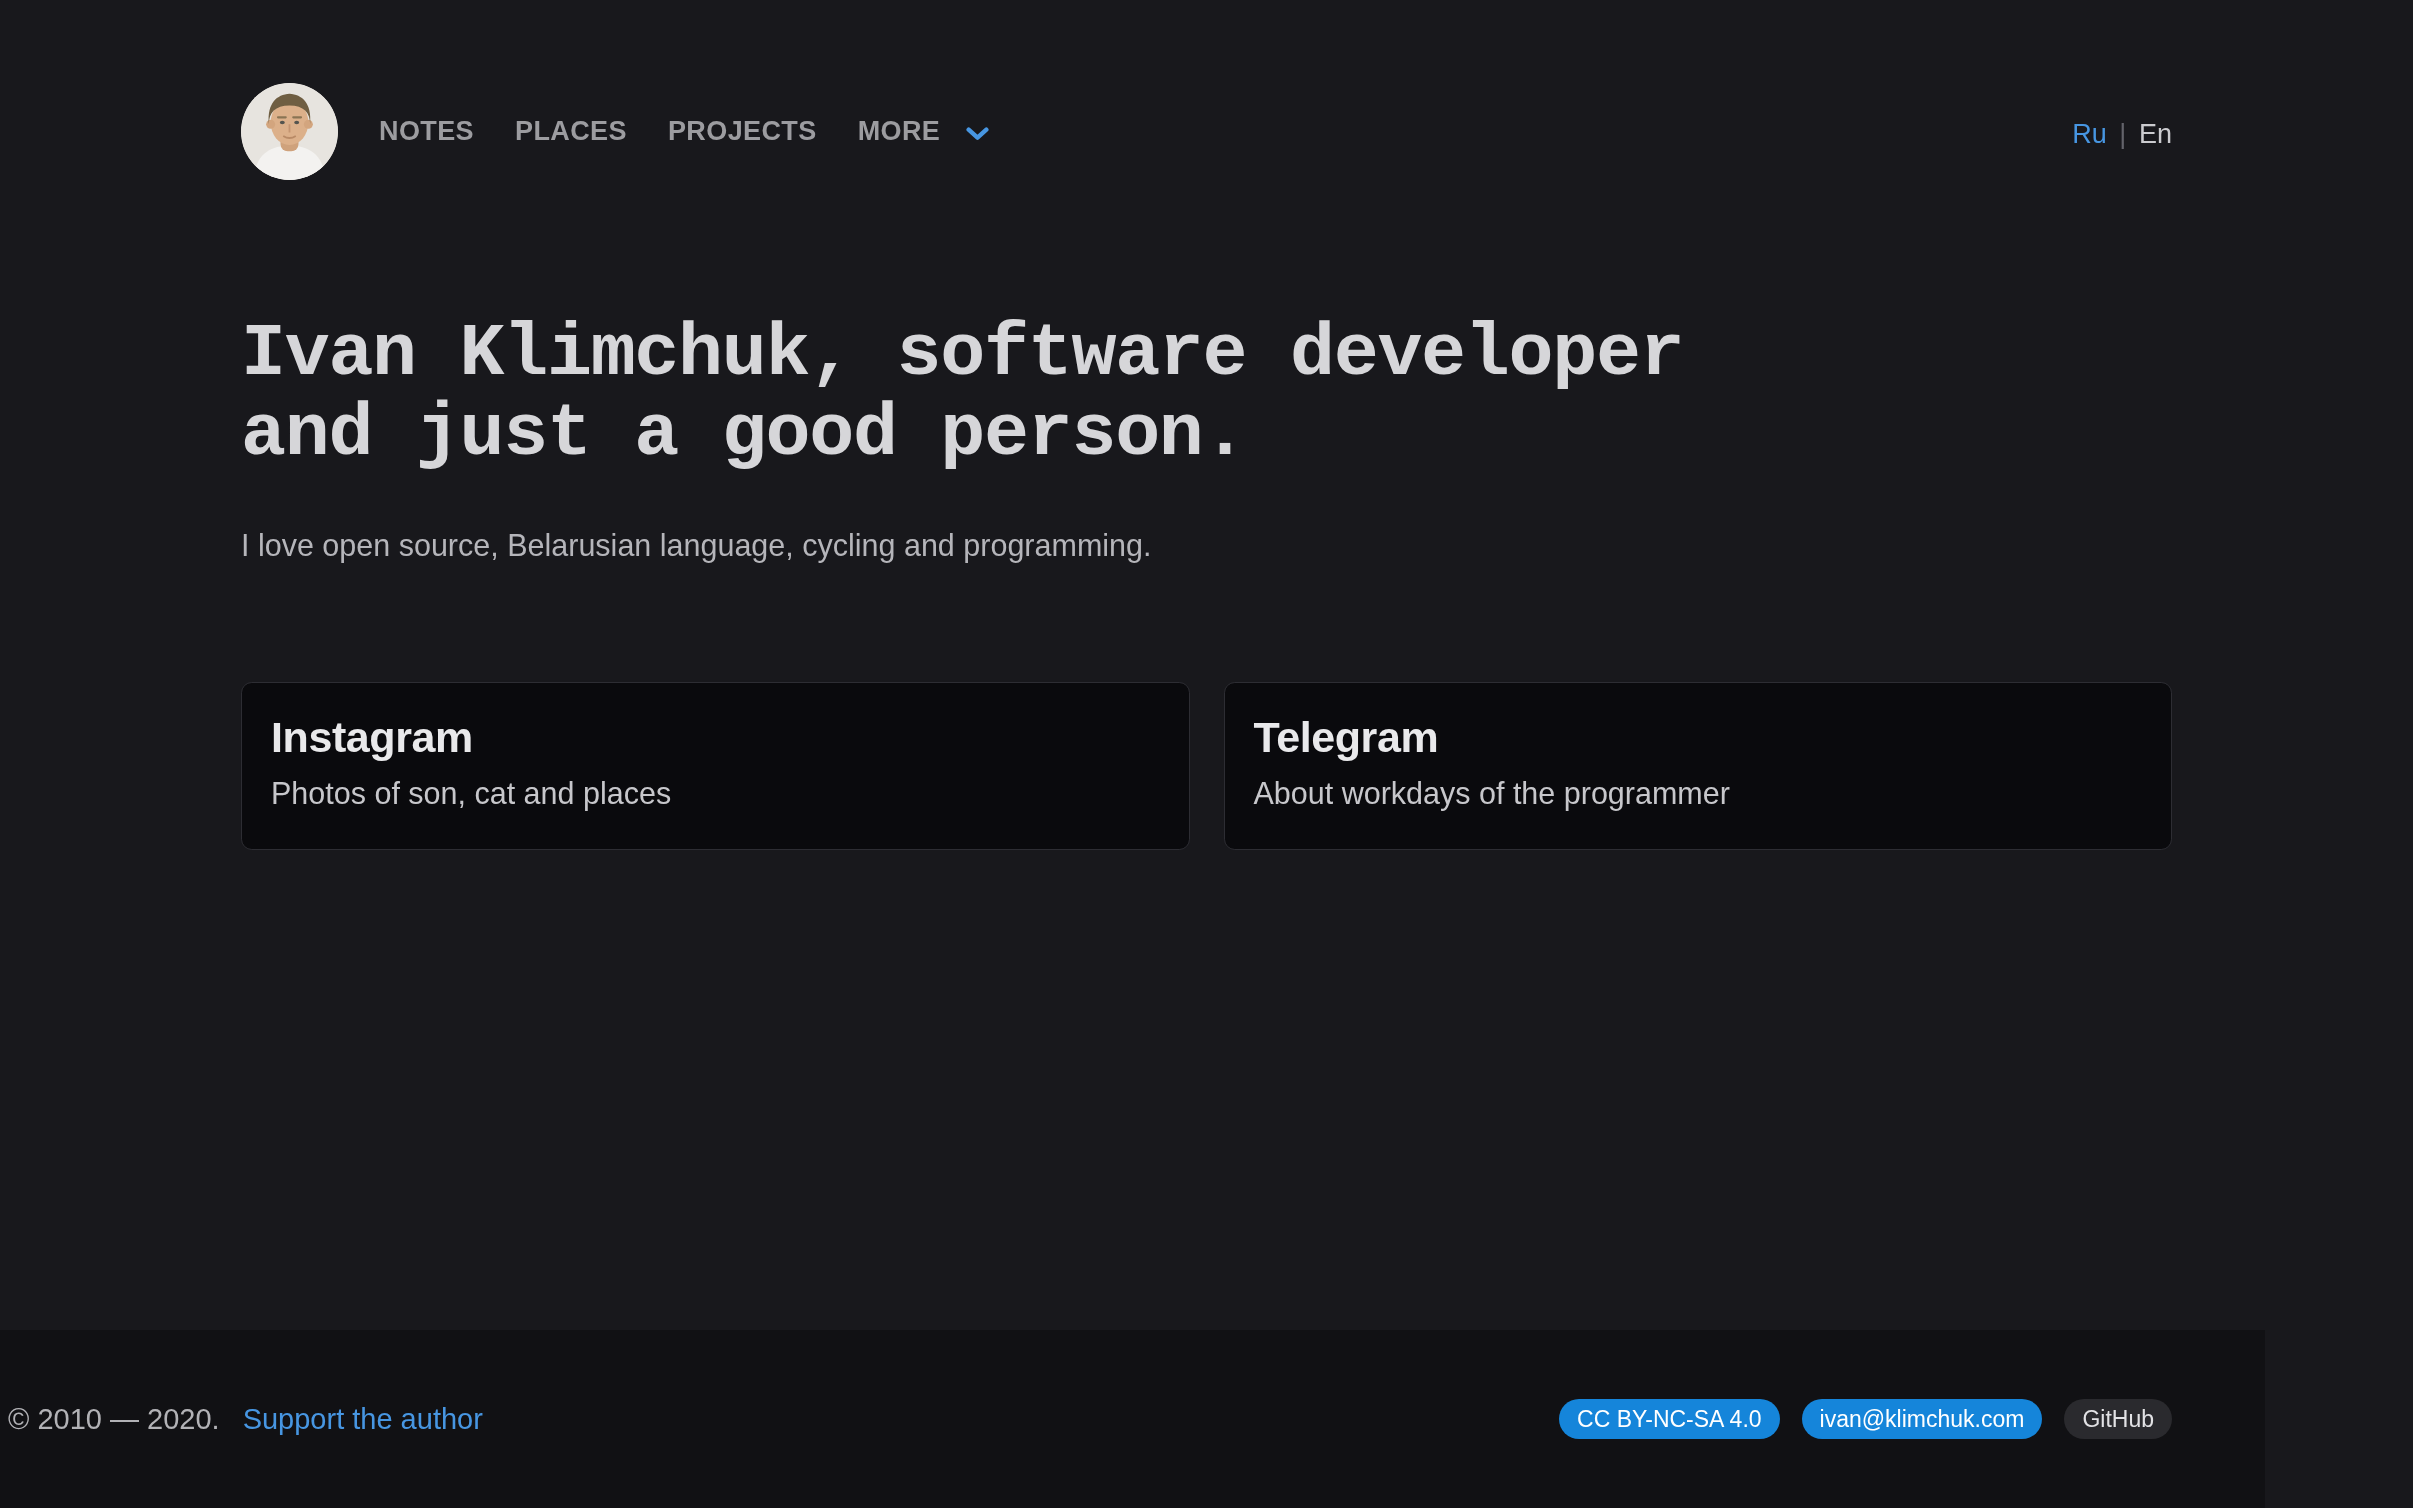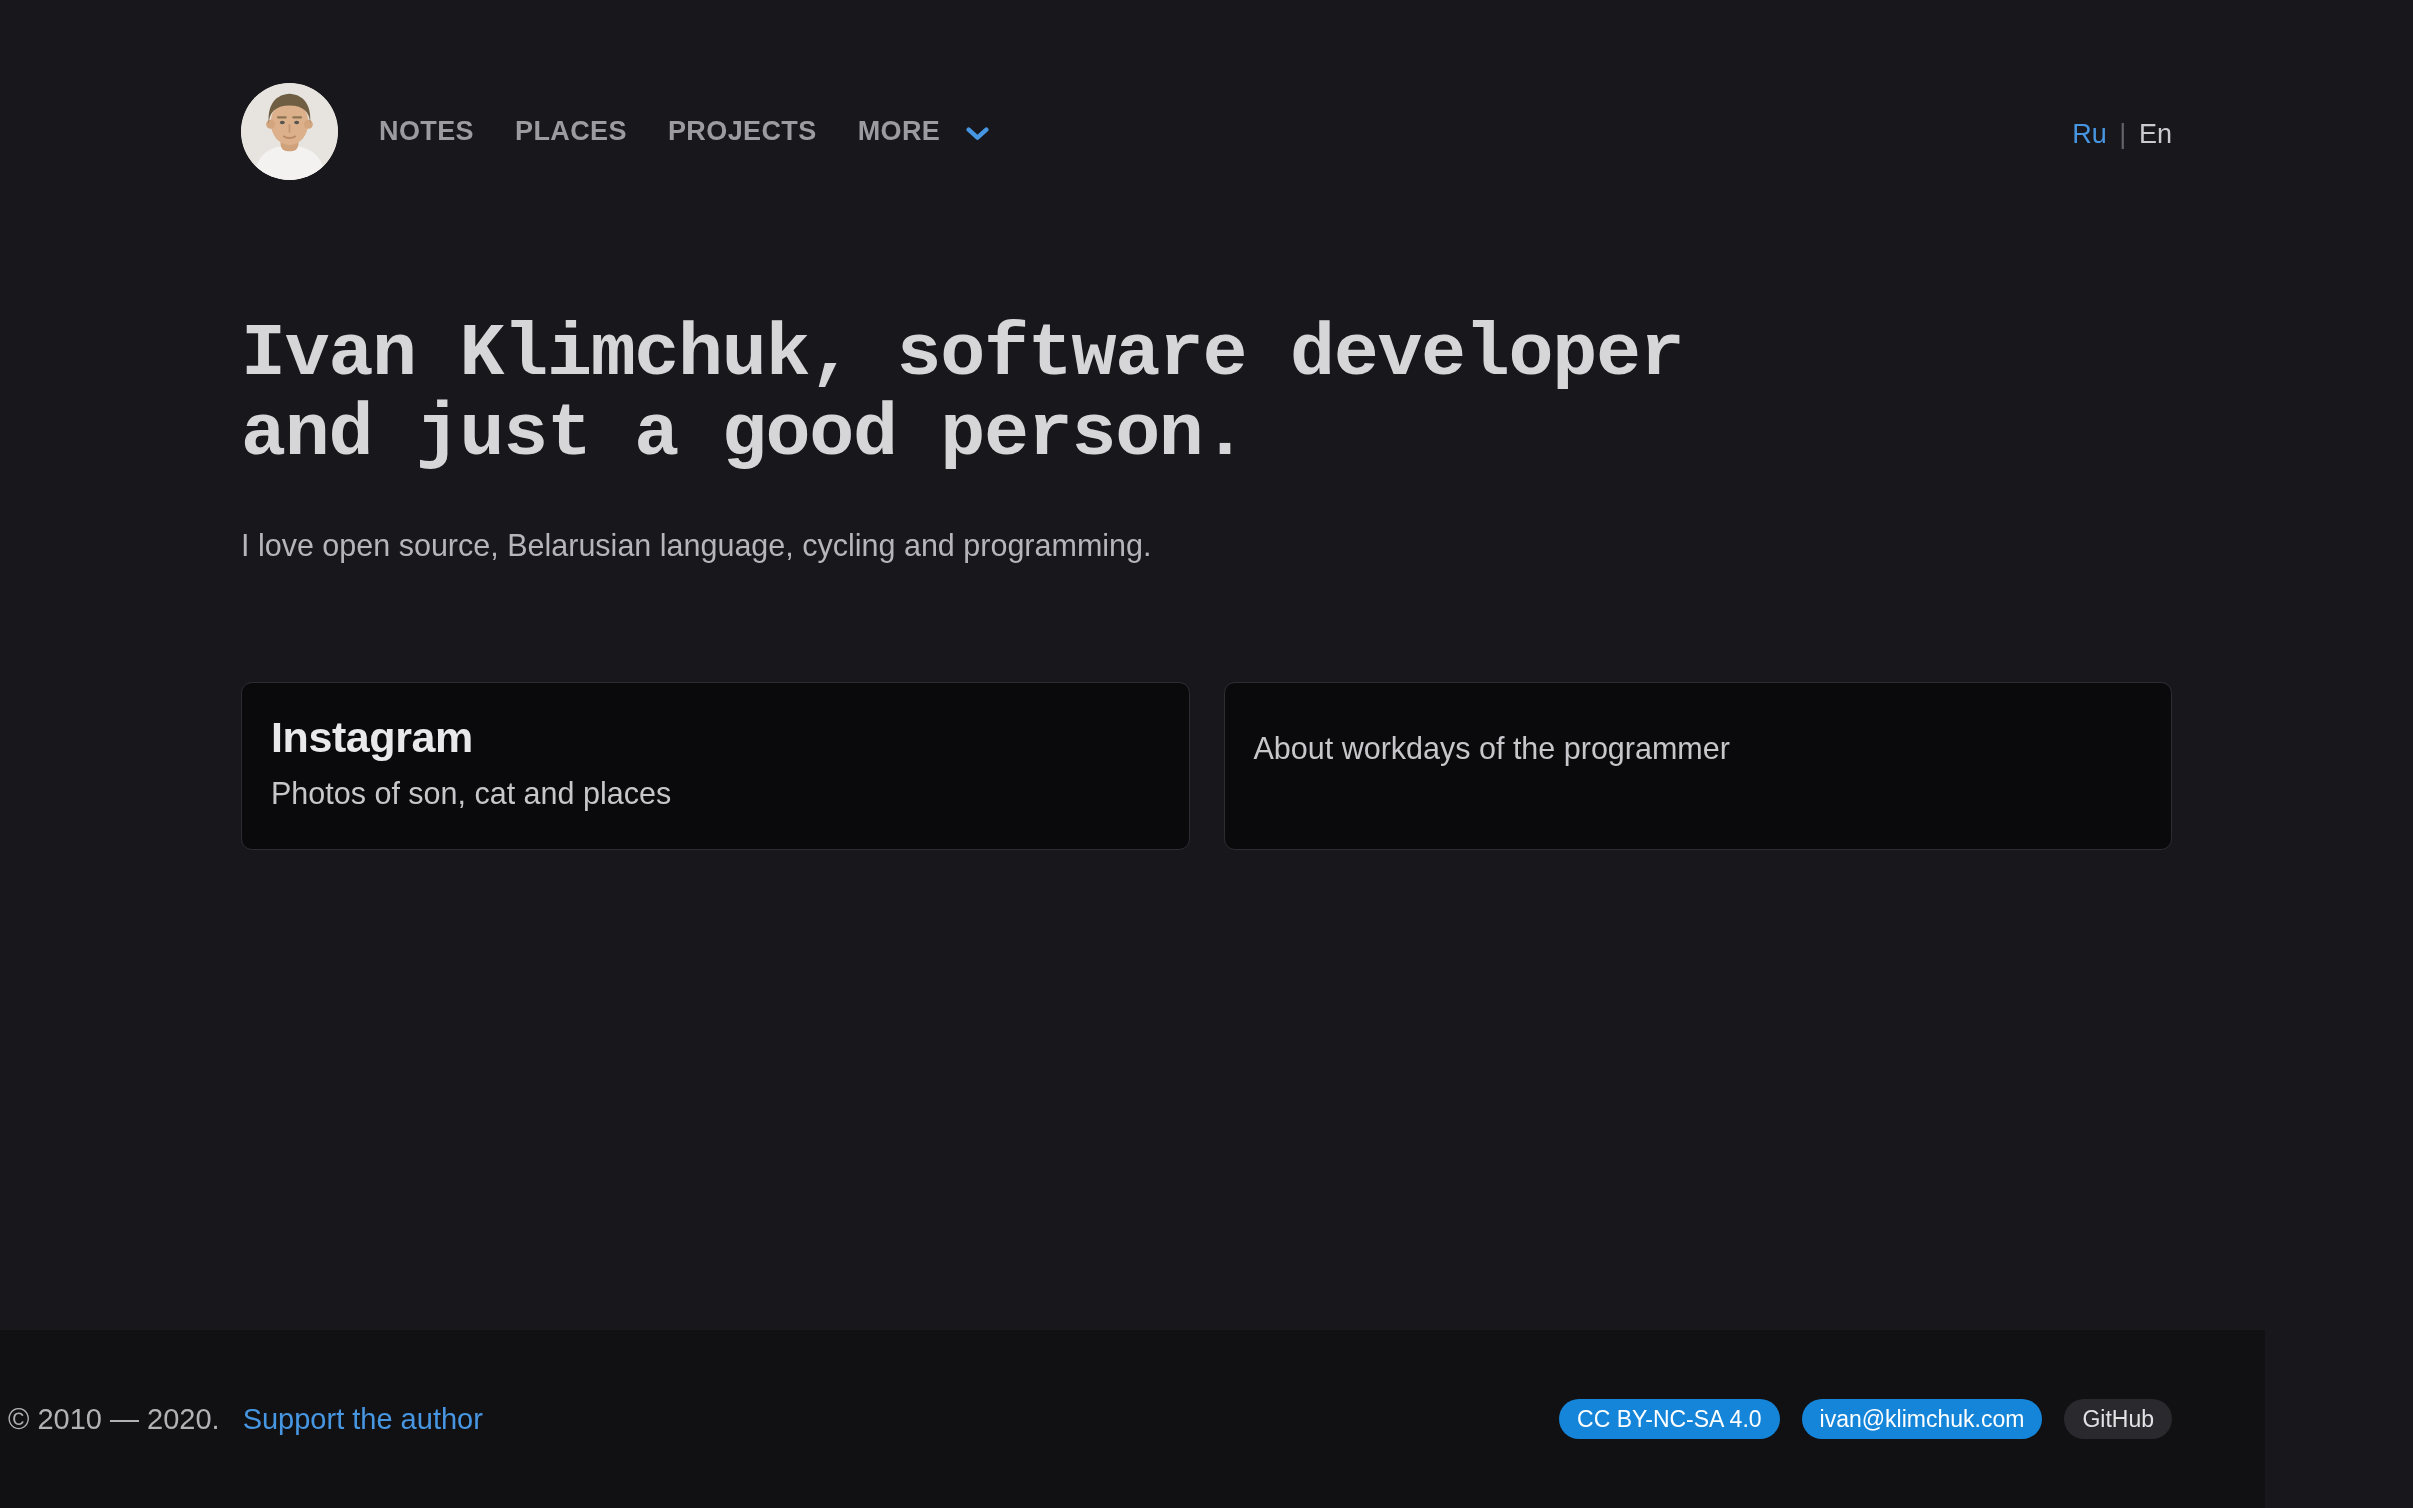--- a/index.html
+++ b/index.html
@@ -138,20 +138,21 @@
       <span>and just a good person.</span>
     </h1>
     <p class="hero-subtitle">I love open source, Belarusian language, cycling and programming.</p>
 
     <div class="cards">
       <div class="card">
         <h2 class="card-title">Instagram</h2>
         <p class="card-desc">Photos of son, cat and places</p>
       </div>
       <div class="card">
+        <h2 class="card-title">Telegram</h2>
         <p class="card-desc">About workdays of the programmer</p>
       </div>
     </div>
   </main>
 
   <footer class="footer">
     <div class="container footer-inner">
       <div class="footer-left">
         <span class="copyright">© 2010 — 2020.</span>
         <a class="support-link">Support the author</a>

